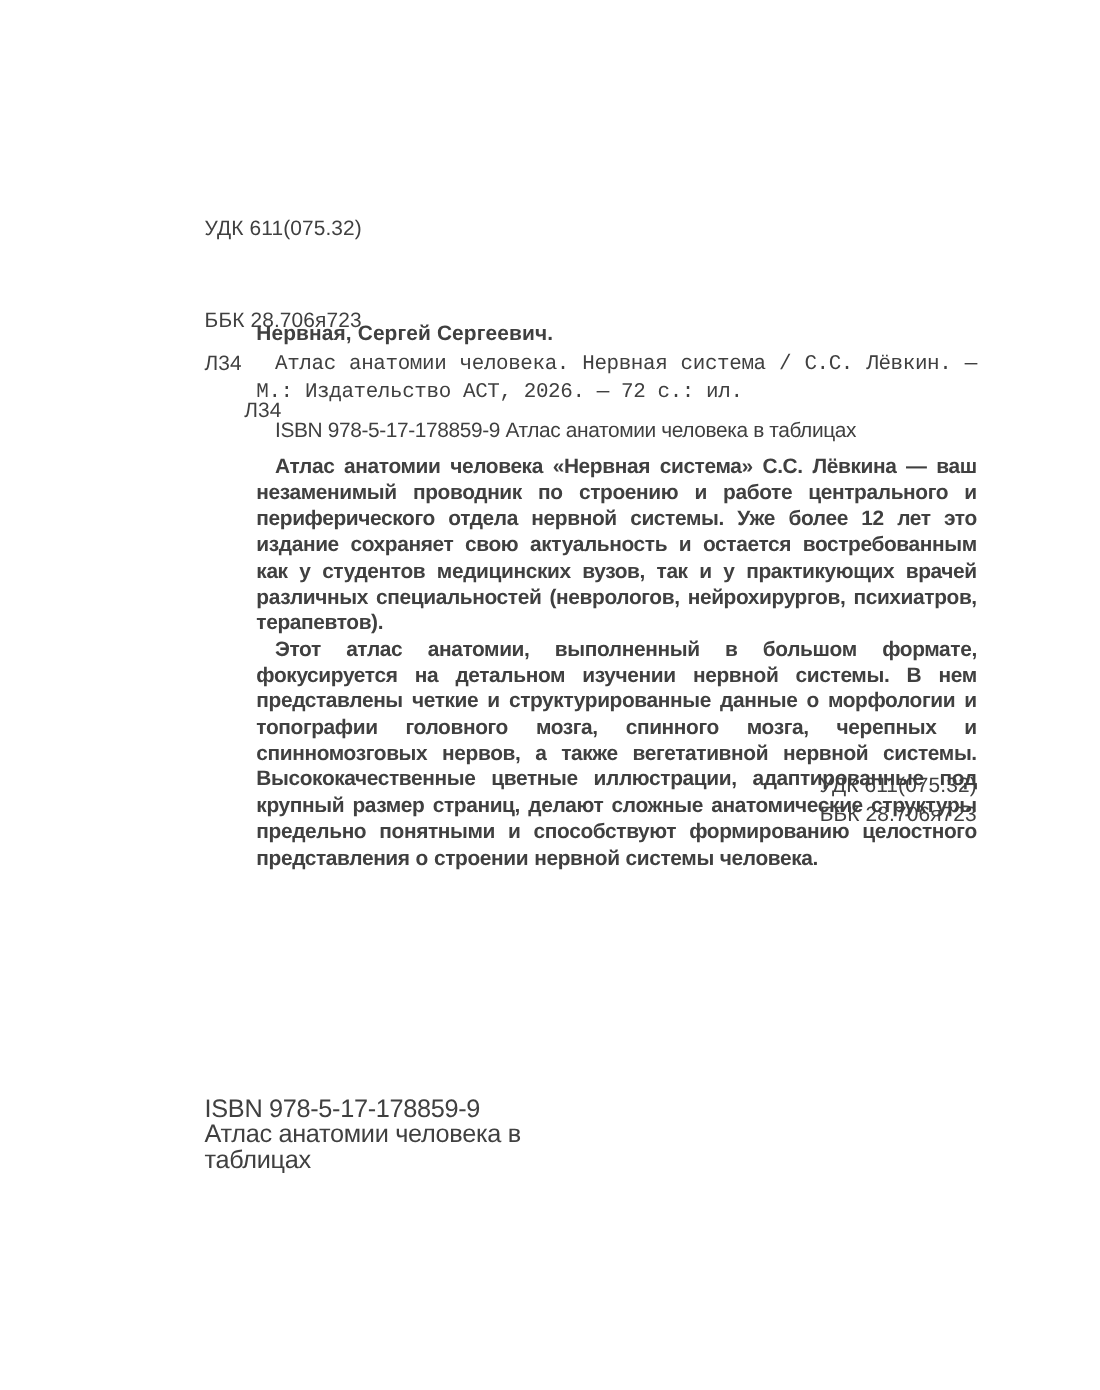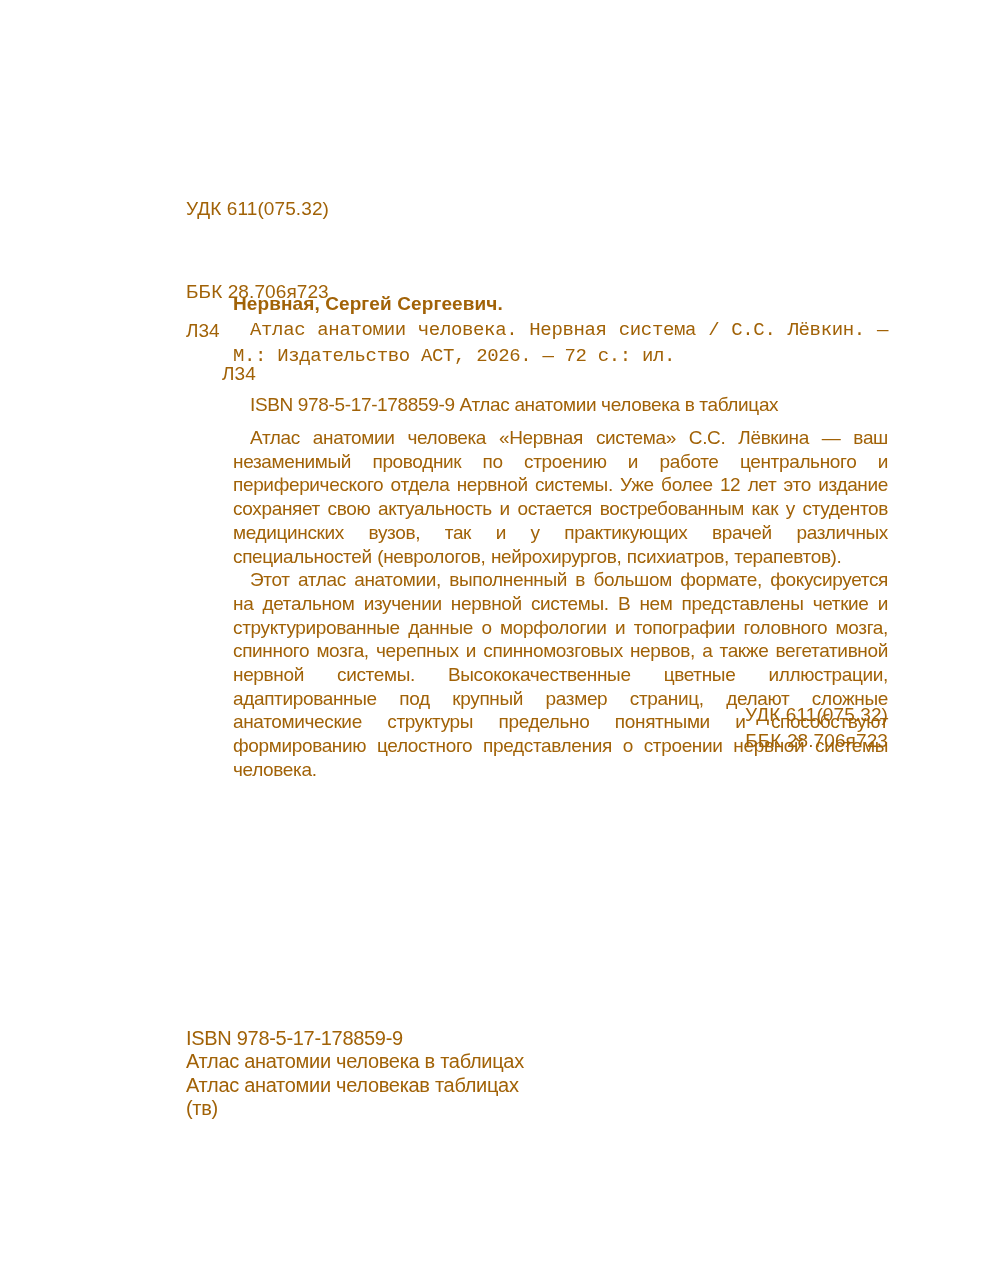--- a/index.html
+++ b/index.html
@@ -5,21 +5,21 @@
   html, body {
     margin: 0;
     padding: 0;
     background: #ffffff;
   }
   .page {
     position: relative;
     width: 1000px;
     height: 1264px;
     background: #ffffff;
-    color: #a16207;
+    color: #404040;
     font-family: "Liberation Sans", "DejaVu Sans", sans-serif;
     overflow: hidden;
   }
 
   
   .top-codes {
     position: absolute;
     left: 186px;
     top: 140px;
     font-size: 19px;
@@ -56,31 +56,32 @@
     top: 0;
   }
   .catalog-text {
     display: block;
     text-indent: 17px;
     text-align: justify;
     letter-spacing: -0.35px;
     font-family: Liberation Mono, monospace;
   }
   .isbn-block {
-    margin-top: 24px;
+    margin-top: 11px;
     padding-left: 47px;
     line-height: 24px;
   }
   .isbn-block div {
     text-indent: 17px;
     letter-spacing: -0.35px;
   }
   .annotation {
     margin: 9px 0 0 0;
     padding-left: 47px;
+    font-weight: bold;
   }
   .annotation p {
     margin: 0;
     text-indent: 17px;
     text-align: justify;
     line-height: 23.7px;
     letter-spacing: -0.35px;
     word-spacing: 0.5px;
     hyphens: manual;
   }
@@ -97,23 +98,22 @@
     letter-spacing: 0.1px;
   }
 
   
   .footer {
     position: absolute;
     left: 186px;
     top: 996px;
     width: 702px;
     display: flex;
-    font-size: 20px;
+    font-size: 23px;
     line-height: 23.3px;
-    margin-top: 31px;
   }
   .footer .f-left {
     width: 367px;
     letter-spacing: -0.3px;
   }
   .footer .f-right {
     margin-top: 46.6px; 
     letter-spacing: -0.3px;
   }
 </style>
@@ -148,17 +148,16 @@
 
   <div class="codes-right">
     <div>УДК 611(075.32)</div>
     <div>ББК 28.706я723</div>
   </div>
 
   <div class="footer">
     <div class="f-left">
       <div>ISBN 978-5-17-178859-9</div>
       <div>Атлас анатомии человека в таблицах</div>
-      <div>Атлас анатомии человекав таблицах (тв)</div>
     </div>
   </div>
 
 </div>
 
 </body></html>

